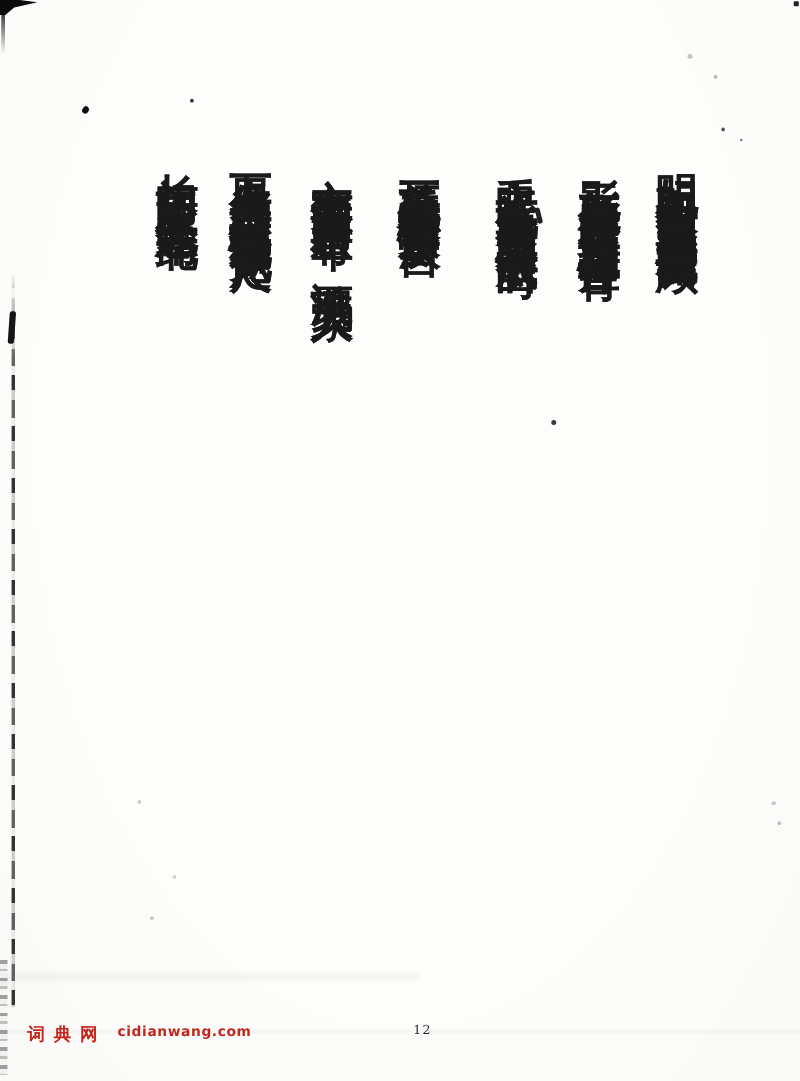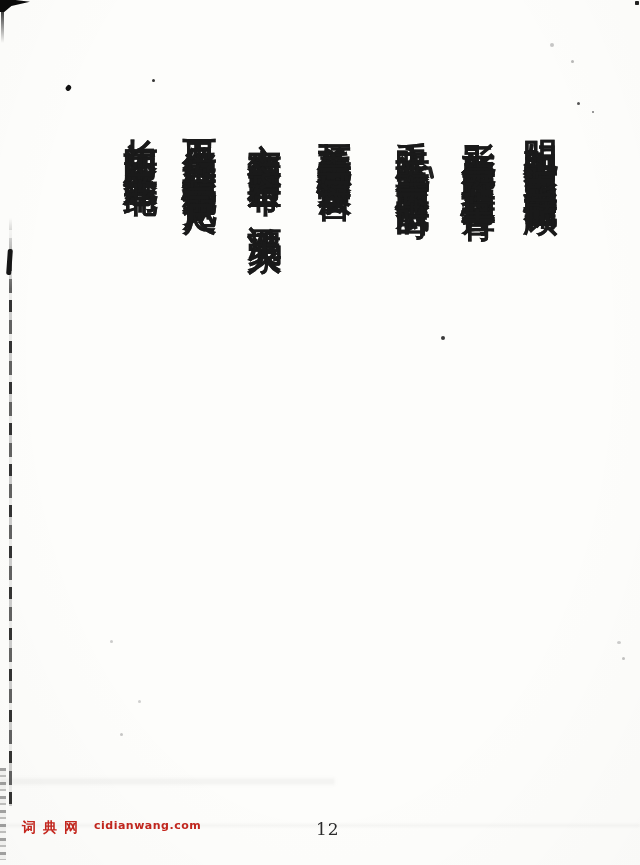--- a/index.html
+++ b/index.html
@@ -43,23 +43,23 @@
   .col-5 { left: 248px; top: 116px; }
   .col-6 { left: 183px; top: 112px; }
   .col-7 { left: 124px; top: 111px; }
 
   
   .page-number {
     position: absolute;
     left: 316px;
     top: 819px;
     width: 44px;
-    text-align: left;
+    text-align: center;
     font-family: "DejaVu Serif", serif;
-    font-size: 17px;
+    font-size: 10px;
     letter-spacing: 1px;
     color: var(--page-number-color, #2b2b2b);
   }
   .watermark {
     position: absolute;
     left: 12px;
     top: 819px;
     display: flex;
     align-items: flex-start;
     gap: 9px;

